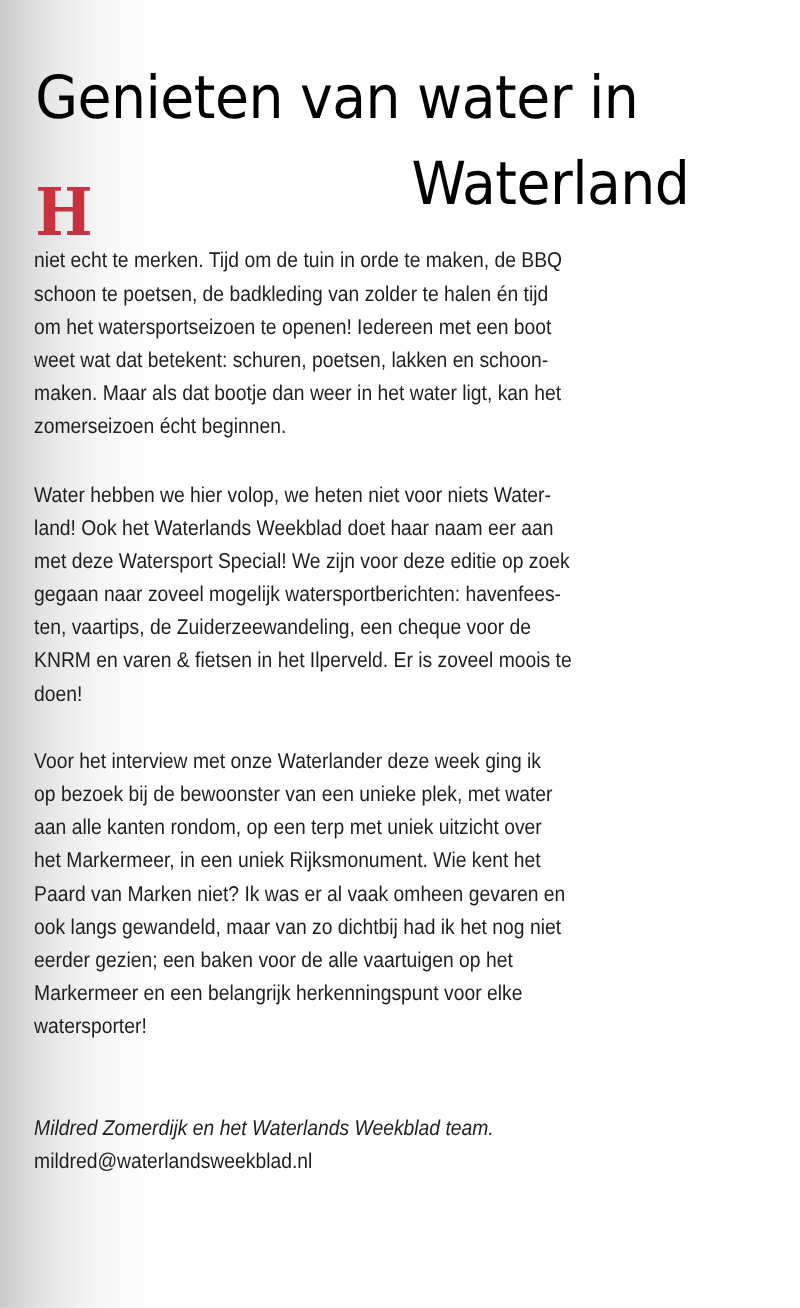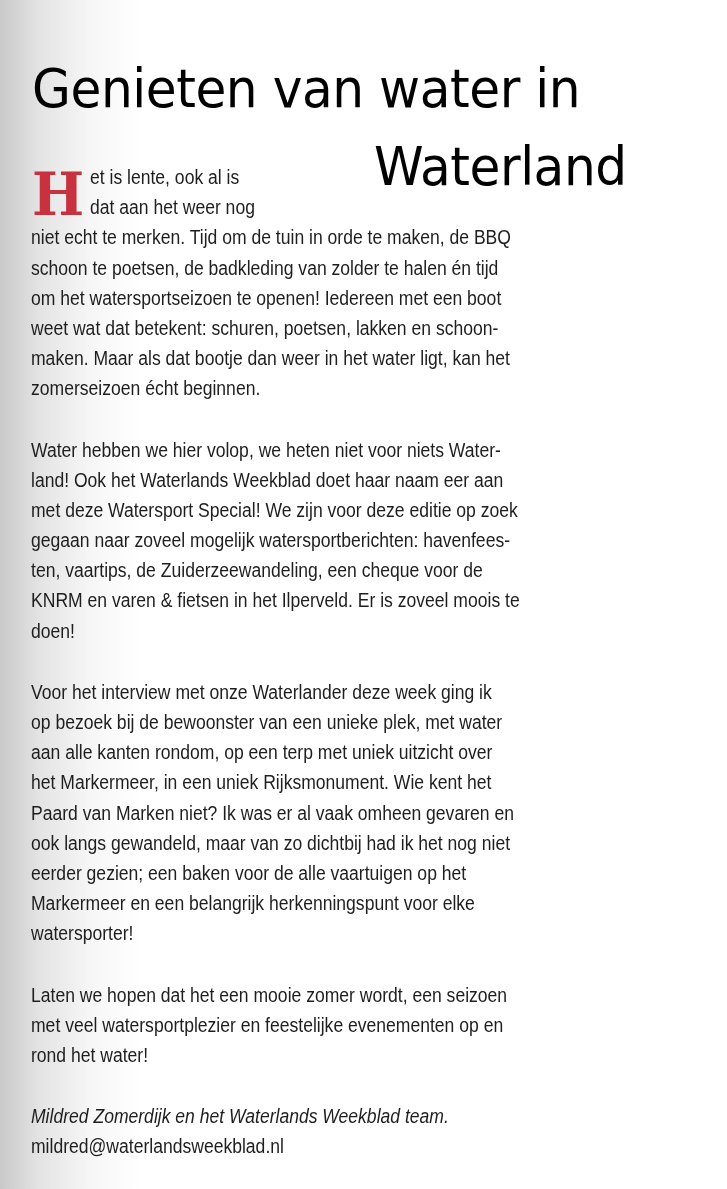--- a/index.html
+++ b/index.html
@@ -82,24 +82,20 @@
 <body>
 
 <h1 class="title">
   <span class="l1">Genieten van water in</span>
   <span class="l2">Waterland</span>
 </h1>
 
 <div class="body-text">
   <div class="dropcap-row">
     <span class="dropcap">H</span>
-    <div class="dropcap-lines">
-      <span class="line">et is lente, ook al is</span>
-      <span class="line">dat aan het weer nog</span>
-    </div>
   </div>
 
   <div>
     <span class="line">niet echt te merken. Tijd om de tuin in orde te maken, de BBQ</span>
     <span class="line">schoon te poetsen, de badkleding van zolder te halen én tijd</span>
     <span class="line">om het watersportseizoen te openen! Iedereen met een boot</span>
     <span class="line">weet wat dat betekent: schuren, poetsen, lakken en schoon-</span>
     <span class="line">maken. Maar als dat bootje dan weer in het water ligt, kan het</span>
     <span class="line">zomerseizoen écht beginnen.</span>
   </div>
@@ -122,22 +118,17 @@
     <span class="line">aan alle kanten rondom, op een terp met uniek uitzicht over</span>
     <span class="line">het Markermeer, in een uniek Rijksmonument. Wie kent het</span>
     <span class="line">Paard van Marken niet? Ik was er al vaak omheen gevaren en</span>
     <span class="line">ook langs gewandeld, maar van zo dichtbij had ik het nog niet</span>
     <span class="line">eerder gezien; een baken voor de alle vaartuigen op het</span>
     <span class="line">Markermeer en een belangrijk herkenningspunt voor elke</span>
     <span class="line">watersporter!</span>
   </div>
   <div class="gap"></div>
 
-  <div>
-    <span class="line">Laten we hopen dat het een mooie zomer wordt, een seizoen</span>
-    <span class="line">met veel watersportplezier en feestelijke evenementen op en</span>
-    <span class="line">rond het water!</span>
-  </div>
   <div class="gap"></div>
 
   <span class="line sig">Mildred Zomerdijk en het Waterlands Weekblad team.</span>
   <span class="line">mildred@waterlandsweekblad.nl</span>
 </div>
 
 </body></html>

